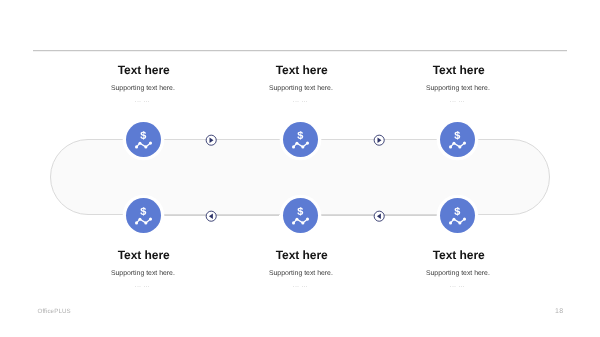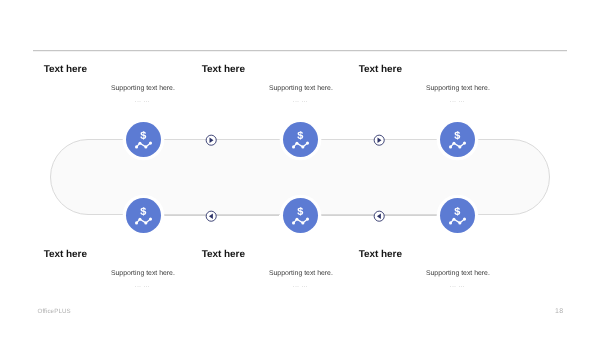--- a/index.html
+++ b/index.html
@@ -22,22 +22,22 @@
 
   
   .node{position:absolute;width:35px;height:35px;border-radius:50%;
         background:#5c7bd3;box-shadow:0 0 0 3.3px #ffffff;}
   .node svg{display:block;width:35px;height:35px;}
 
   
   .arrowbtn{position:absolute;width:12.4px;height:12.4px;}
   .arrowbtn svg{display:block;width:12.4px;height:12.4px;overflow:visible;}
 
-  .title{position:absolute;width:200px;text-align:left;line-height:12px;
-         font-size:10px;font-weight:bold;letter-spacing:-0.05px;color:#151515;}
+  .title{position:absolute;width:200px;text-align:center;line-height:12px;
+         font-size:12px;font-weight:bold;letter-spacing:-0.05px;color:#151515;}
   .sub{position:absolute;width:200px;text-align:center;line-height:8px;
        font-size:6.9px;color:#3b3b3b;}
   .tiny{position:absolute;width:200px;text-align:center;line-height:5px;
         font-size:5.4px;letter-spacing:0.6px;color:#9a9a9a;}
 
   .foot{position:absolute;left:37.5px;top:308.2px;font-size:6.2px;letter-spacing:.1px;color:#b0b0b0;}
   .pageno{position:absolute;left:551.2px;top:308.2px;width:16px;text-align:center;
           font-size:7px;letter-spacing:.3px;color:#b0b0b0;}
 </style>
 </head>

